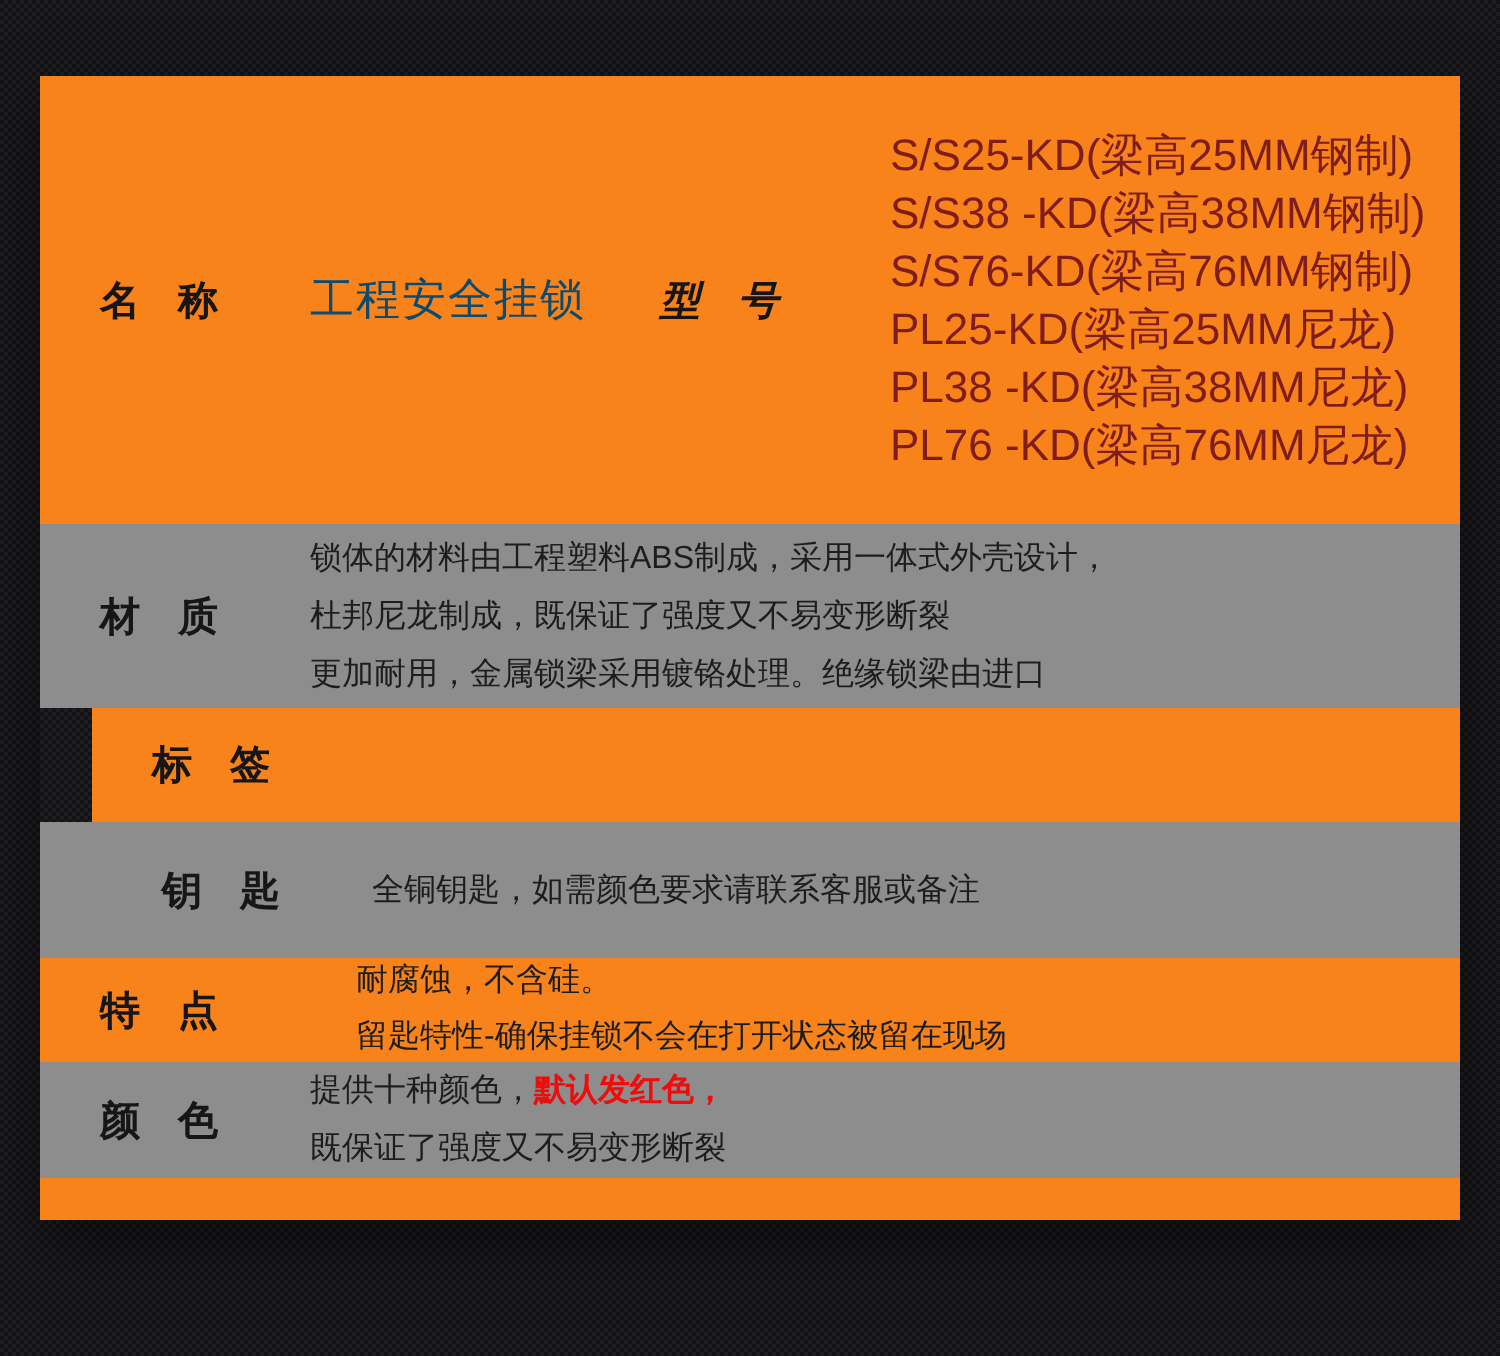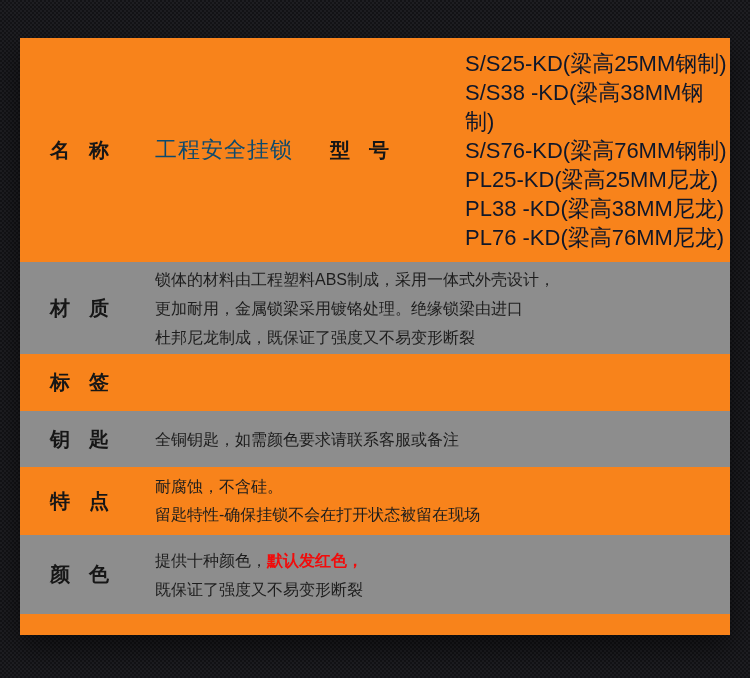--- a/index.html
+++ b/index.html
@@ -21,35 +21,35 @@
 
   .spec-label {
     flex:0 0 135px; width:135px; padding-left:30px;
     font-size:20px; font-weight:700; color:#161616;
     letter-spacing:0.95em; white-space:nowrap; overflow:visible;
   }
   .row-text { font-size:16px; line-height:29px; color:#1d1d1d; }
 
   .row-name     { height:224px; }
   .row-material { height:92px;  }
-  .row-tag      { height:57px;  }
-  .row-key      { height:56px;  }
-  .row-feature  { height:68px;  }
-  .row-color    { height:79px;  }
+  .row-tag      { height:57px;margin-left:26px;  }
+  .row-key      { height:68px;padding-left:31px;  }
+  .row-feature  { height:52px;gap:23px;  }
+  .row-color    { height:58px;  }
   .row-footer   { height:21px;  }
 
   .row-tag .row-text     { line-height:27px; }
   .row-feature .row-text { line-height:28px; }
 
   .name-value {
     flex:0 0 175px; width:175px;
     font-size:22px; color:#0c4a6e; letter-spacing:1px;
   }
-  .model-label { flex:0 0 115px; width:115px; padding-left:0; }
-  .models { font-size:22px; line-height:29px; color:#0f172a;margin-left:20px; }
+  .model-label { flex:0 0 115px; width:115px; padding-left:0;font-style:italic; }
+  .models { font-size:22px; line-height:29px; color:#7f1d1d; }
   .red-bold { color:#f10c0c; font-weight:700; }
 </style>
 </head>
 <body>
 
 <div class="panel">
 
   <section class="row orange row-name">
     <div class="spec-label">名称</div>
     <div class="name-value">工程安全挂锁</div>
@@ -61,22 +61,22 @@
       <div>PL25-KD(梁高25MM尼龙)</div>
       <div>PL38 -KD(梁高38MM尼龙)</div>
       <div>PL76 -KD(梁高76MM尼龙)</div>
     </div>
   </section>
 
   <section class="row gray row-material">
     <div class="spec-label">材质</div>
     <div class="row-text">
       <div>锁体的材料由工程塑料ABS制成，采用一体式外壳设计，</div>
+      <div>杜邦尼龙制成，既保证了强度又不易变形断裂</div>
       <div>更加耐用，金属锁梁采用镀铬处理。绝缘锁梁由进口</div>
-      <div>杜邦尼龙制成，既保证了强度又不易变形断裂</div>
     </div>
   </section>
 
   <section class="row orange row-tag">
     <div class="spec-label">标签</div>
   </section>
 
   <section class="row gray row-key">
     <div class="spec-label">钥匙</div>
     <div class="row-text">全铜钥匙，如需颜色要求请联系客服或备注</div>

